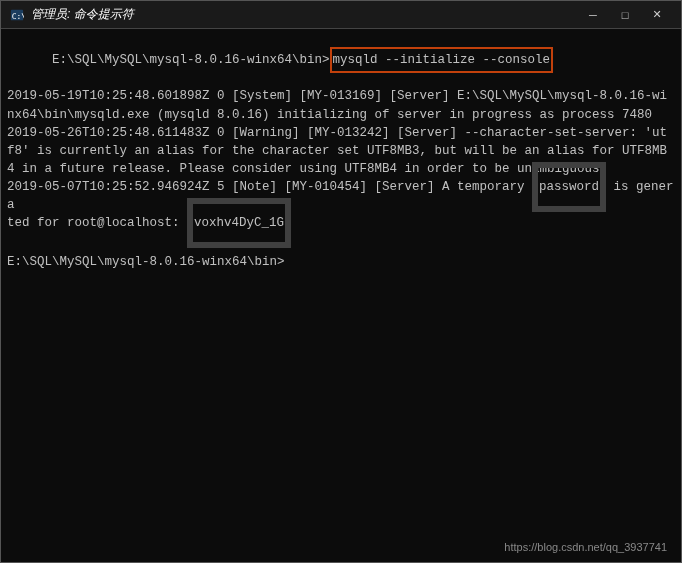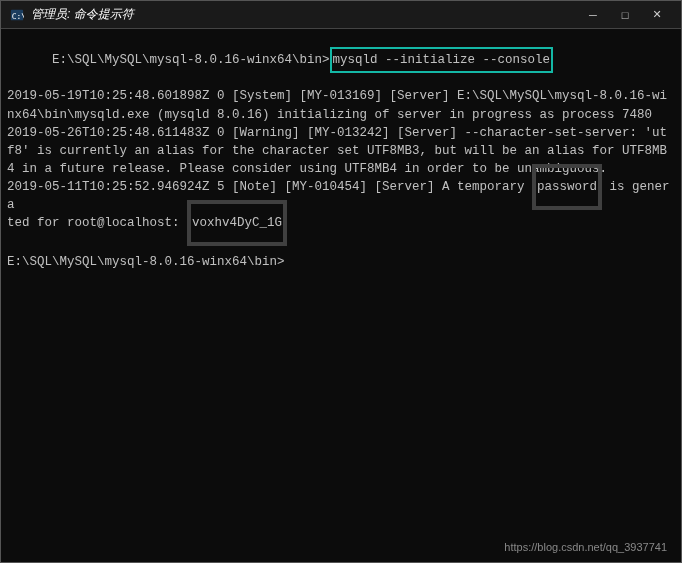--- a/index.html
+++ b/index.html
@@ -80,27 +80,27 @@
       position: relative;
     }
 
     .line {
       white-space: pre-wrap;
       word-break: break-all;
     }
 
     .highlighted-cmd {
       background: transparent;
-      border: 2px solid #14b8a6;
+      border: 2px solid #c2410c;
       padding: 4px 1px;
     }
 
     .highlighted-password {
       background: transparent;
-      border: 4px solid #404040;
+      border: 6px solid #404040;
       padding: 12px 1px;
     }
 
     .watermark {
       position: absolute;
       bottom: 6px;
       right: 14px;
       color: #888;
       font-size: 11px;
       font-family: Arial, sans-serif;
@@ -136,21 +136,21 @@
       <span>E:\SQL\MySQL\mysql-8.0.16-winx64\bin&gt;</span><span class="highlighted-cmd">mysqld --initialize --console</span>
     </div>
 
     <div class="line">2019-05-19T10:25:48.601898Z 0 [System] [MY-013169] [Server] E:\SQL\MySQL\mysql-8.0.16-wi
 nx64\bin\mysqld.exe (mysqld 8.0.16) initializing of server in progress as process 7480</div>
 
     <div class="line">2019-05-26T10:25:48.611483Z 0 [Warning] [MY-013242] [Server] --character-set-server: 'ut
 f8' is currently an alias for the character set UTF8MB3, but will be an alias for UTF8MB
 4 in a future release. Please consider using UTF8MB4 in order to be unambiguous.</div>
 
-    <div class="line"><span>2019-05-11T10:25:52.946924Z 5 [Note] [MY-010454] [Server] A temporary </span><span class="highlighted-password">password</span><span> is genera
+    <div class="line"><span>2019-05-07T10:25:52.946924Z 5 [Note] [MY-010454] [Server] A temporary </span><span class="highlighted-password">password</span><span> is genera
 ted for root@localhost: </span><span class="highlighted-password">voxhv4DyC_1G</span></div>
 
 
     <div class="line">&nbsp;</div>
 
     <div class="line prompt-line">E:\SQL\MySQL\mysql-8.0.16-winx64\bin&gt;</div>
 
     <div class="watermark">https://blog.csdn.net/qq_3937741</div>
   </div>
 </div>

